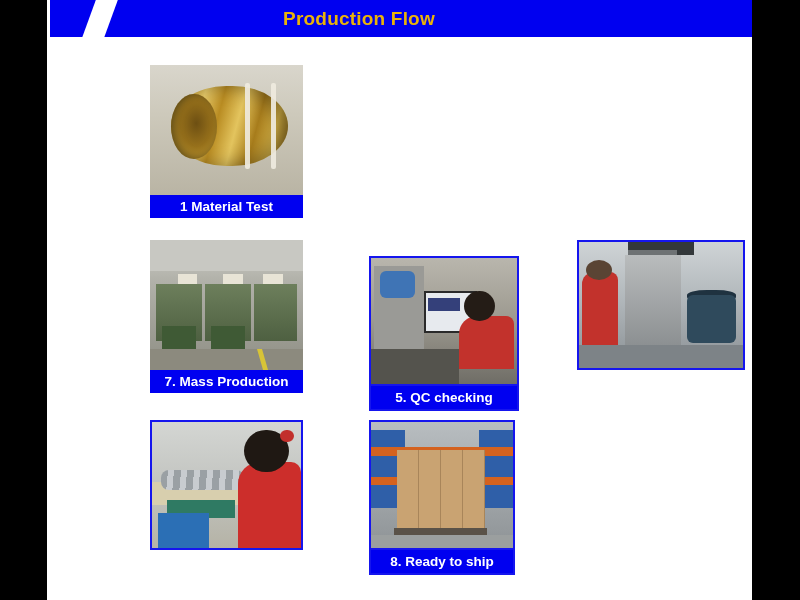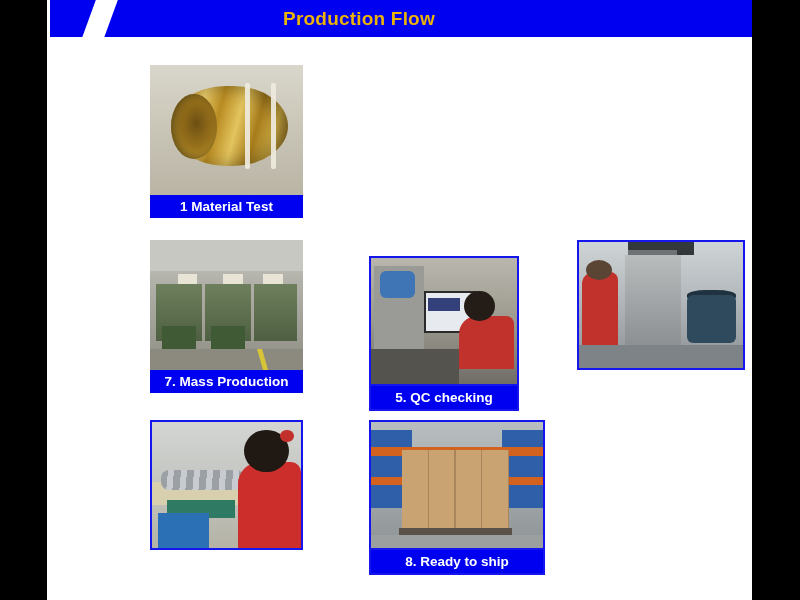--- a/index.html
+++ b/index.html
@@ -197,21 +197,21 @@
             <div class="lyr parts"></div>
           <div class="lyr sealer"></div>
             <div class="lyr blue"></div>
           <div class="lyr wbody"></div>
             <div class="lyr whead"></div>
             <div class="lyr tie"></div>
         </div>
       </div>
     </div>
 
-    <div class="card bordered" style="left:322px;top:383px;width:176px;">
+    <div class="card bordered" style="left:322px;top:383px;width:146px;">
       <div class="photo" style="height:126px;">
         <div class="ph p8">
           <div class="lyr rackL"></div>
             <div class="lyr rackR"></div>
           <div class="lyr beam"></div>
             <div class="lyr beam2"></div>
           <div class="lyr pallet"></div>
             <div class="lyr fl"></div>
           <div class="lyr stack"></div>
         </div>

